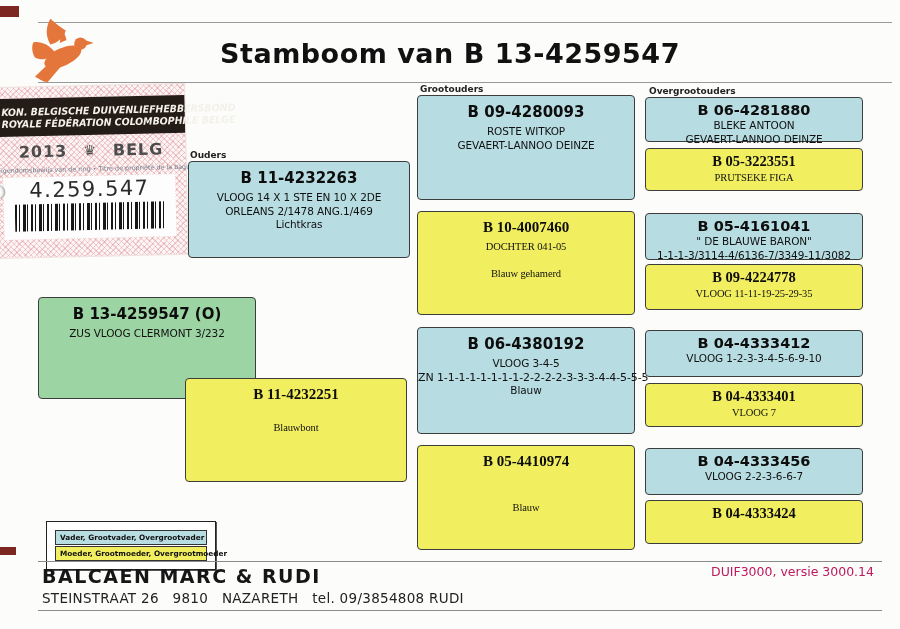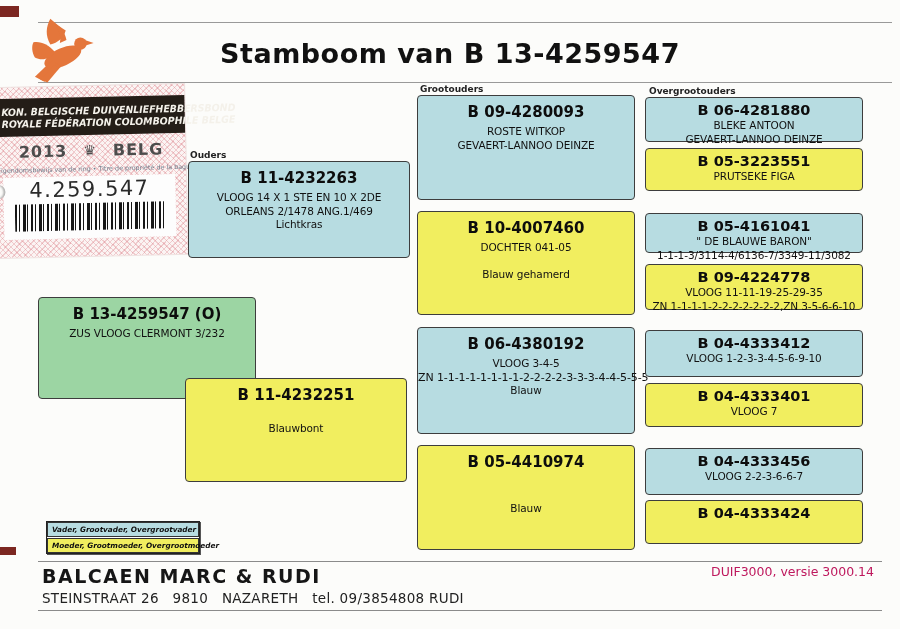--- a/index.html
+++ b/index.html
@@ -75,33 +75,32 @@
   
   .col-label{position:absolute;font-size:9px;font-weight:600;color:#222;}
   #label-ouders{left:190px;top:150px;}
   #label-grootouders{left:420px;top:84px;}
   #label-overgrootouders{left:649px;top:86px;}
 
   .pbox{position:absolute;border:1.5px solid #3d3d3d;box-sizing:border-box;text-align:center;}
   .pbox.big{border-radius:4px;padding-top:7px;}
   .pbox.small{border-radius:4px;padding-top:4px;}
   .pbox.blue{background:#b7dce1;}
-  .pbox.yellow{background:#f1ee5f;}
+  .pbox.yellow{background:#f1ee5f;font-family:Liberation Serif, serif;}
   .pbox.green{background:#9cd5a3;margin-top:28px;}
   .ring{font-weight:bold;font-size:15px;color:#0d0d0d;margin-bottom:4px;white-space:nowrap;}
   .pbox.small .ring{font-size:14.5px;margin-bottom:1px;}
   .bline{font-size:10.5px;line-height:13.5px;min-height:13.5px;color:#111;
          letter-spacing:-.1px;white-space:nowrap;}
 
   
   #legend{
     position:absolute;left:46px;top:521px;width:152px;
-    border:1px solid #222;background:#fff;padding:0;
+    border:1px solid #222;background:#fff;padding:8px;
     box-shadow:1px 1px 0 #555;
-    font-style:italic;
   }
   .legend-row{
     font-size:7.3px;font-weight:bold;color:#101010;
     height:13px;line-height:13px;padding-left:4px;border:1px solid #333;
     white-space:nowrap;
   }
   #legend-father-row{background:#b7dce1;margin-bottom:1px;}
   #legend-mother-row{background:#f1ee5f;}
 
   
@@ -206,29 +205,28 @@
 
 <div class="pbox blue small" style="left:645px;top:97px;width:218px;height:45px">
   <div class="ring">B 06-4281880</div>
   <div class="bline">BLEKE ANTOON</div>
   <div class="bline">GEVAERT-LANNOO DEINZE</div>
 </div>
 <div class="pbox yellow small" style="left:645px;top:148px;width:218px;height:43px">
   <div class="ring">B 05-3223551</div>
   <div class="bline">PRUTSEKE FIGA</div>
 </div>
-<div class="pbox blue small" style="left:645px;top:213px;width:218px;height:40px">
+<div class="pbox blue small" style="left:645px;top:213px;width:218px;height:47px">
   <div class="ring">B 05-4161041</div>
   <div class="bline">" DE BLAUWE BARON"</div>
   <div class="bline">1-1-1-3/3114-4/6136-7/3349-11/3082</div>
 </div>
 <div class="pbox yellow small" style="left:645px;top:264px;width:218px;height:46px">
   <div class="ring">B 09-4224778</div>
   <div class="bline">VLOOG 11-11-19-25-29-35</div>
-  <div class="bline">ZN 1-1-1-1-2-2-2-2-2-2-2,ZN 3-5-6-6-10</div>
 </div>
 <div class="pbox blue small" style="left:645px;top:330px;width:218px;height:47px">
   <div class="ring">B 04-4333412</div>
   <div class="bline">VLOOG 1-2-3-3-4-5-6-9-10</div>
 </div>
 <div class="pbox yellow small" style="left:645px;top:383px;width:218px;height:44px">
   <div class="ring">B 04-4333401</div>
   <div class="bline">VLOOG 7</div>
 </div>
 <div class="pbox blue small" style="left:645px;top:448px;width:218px;height:47px">

